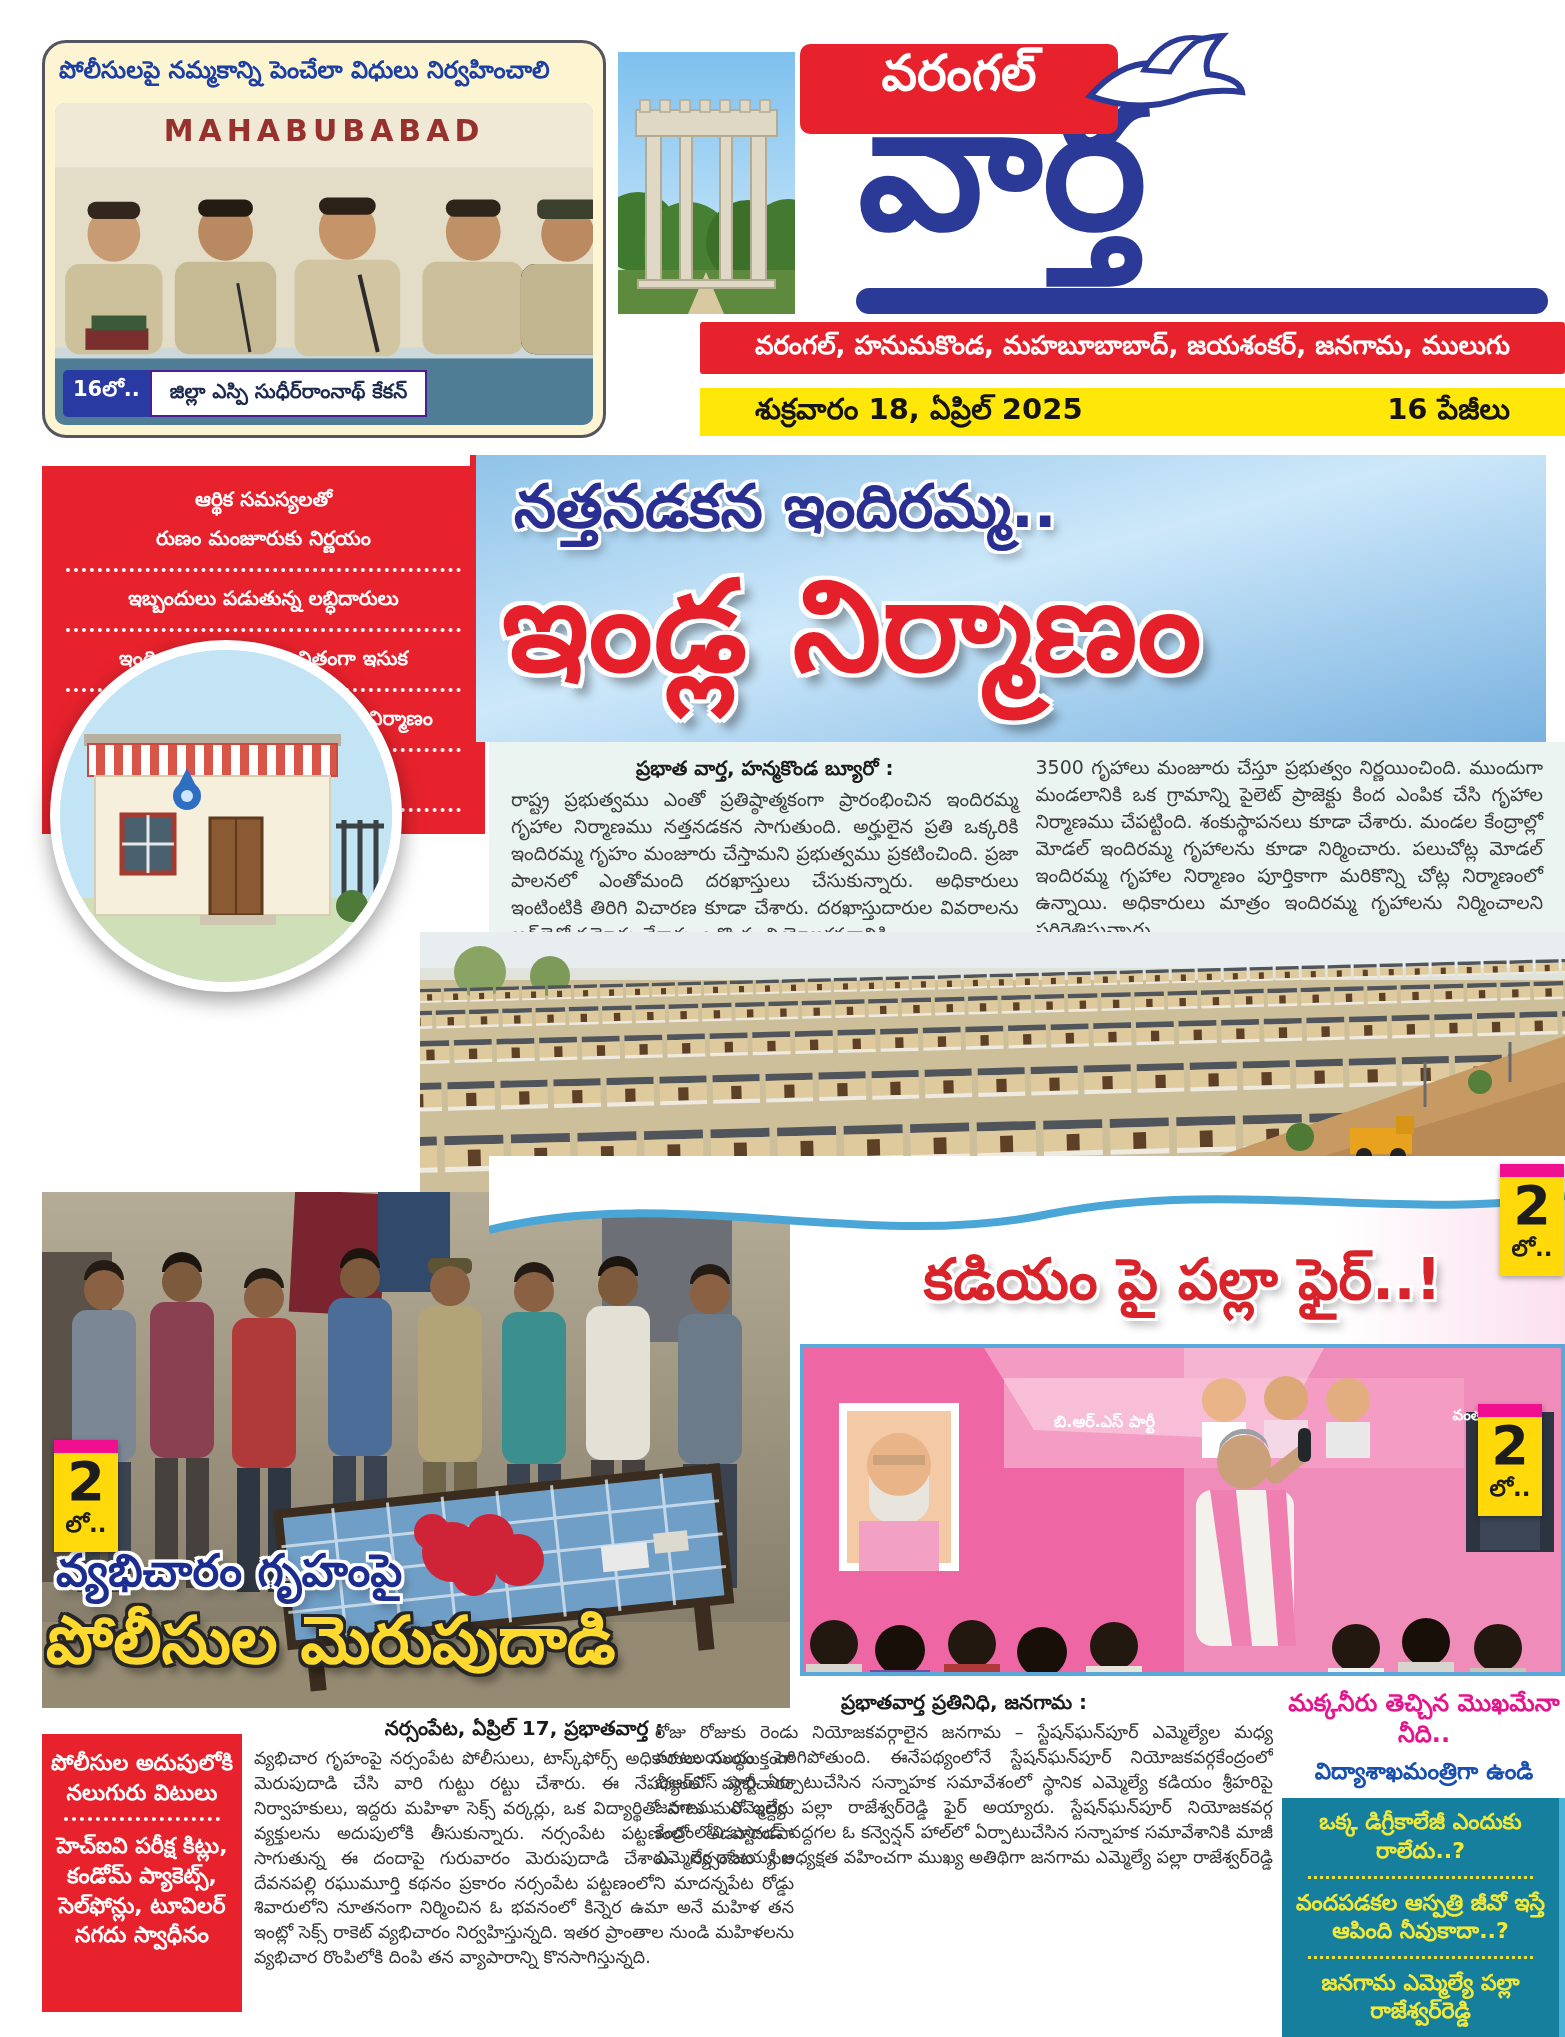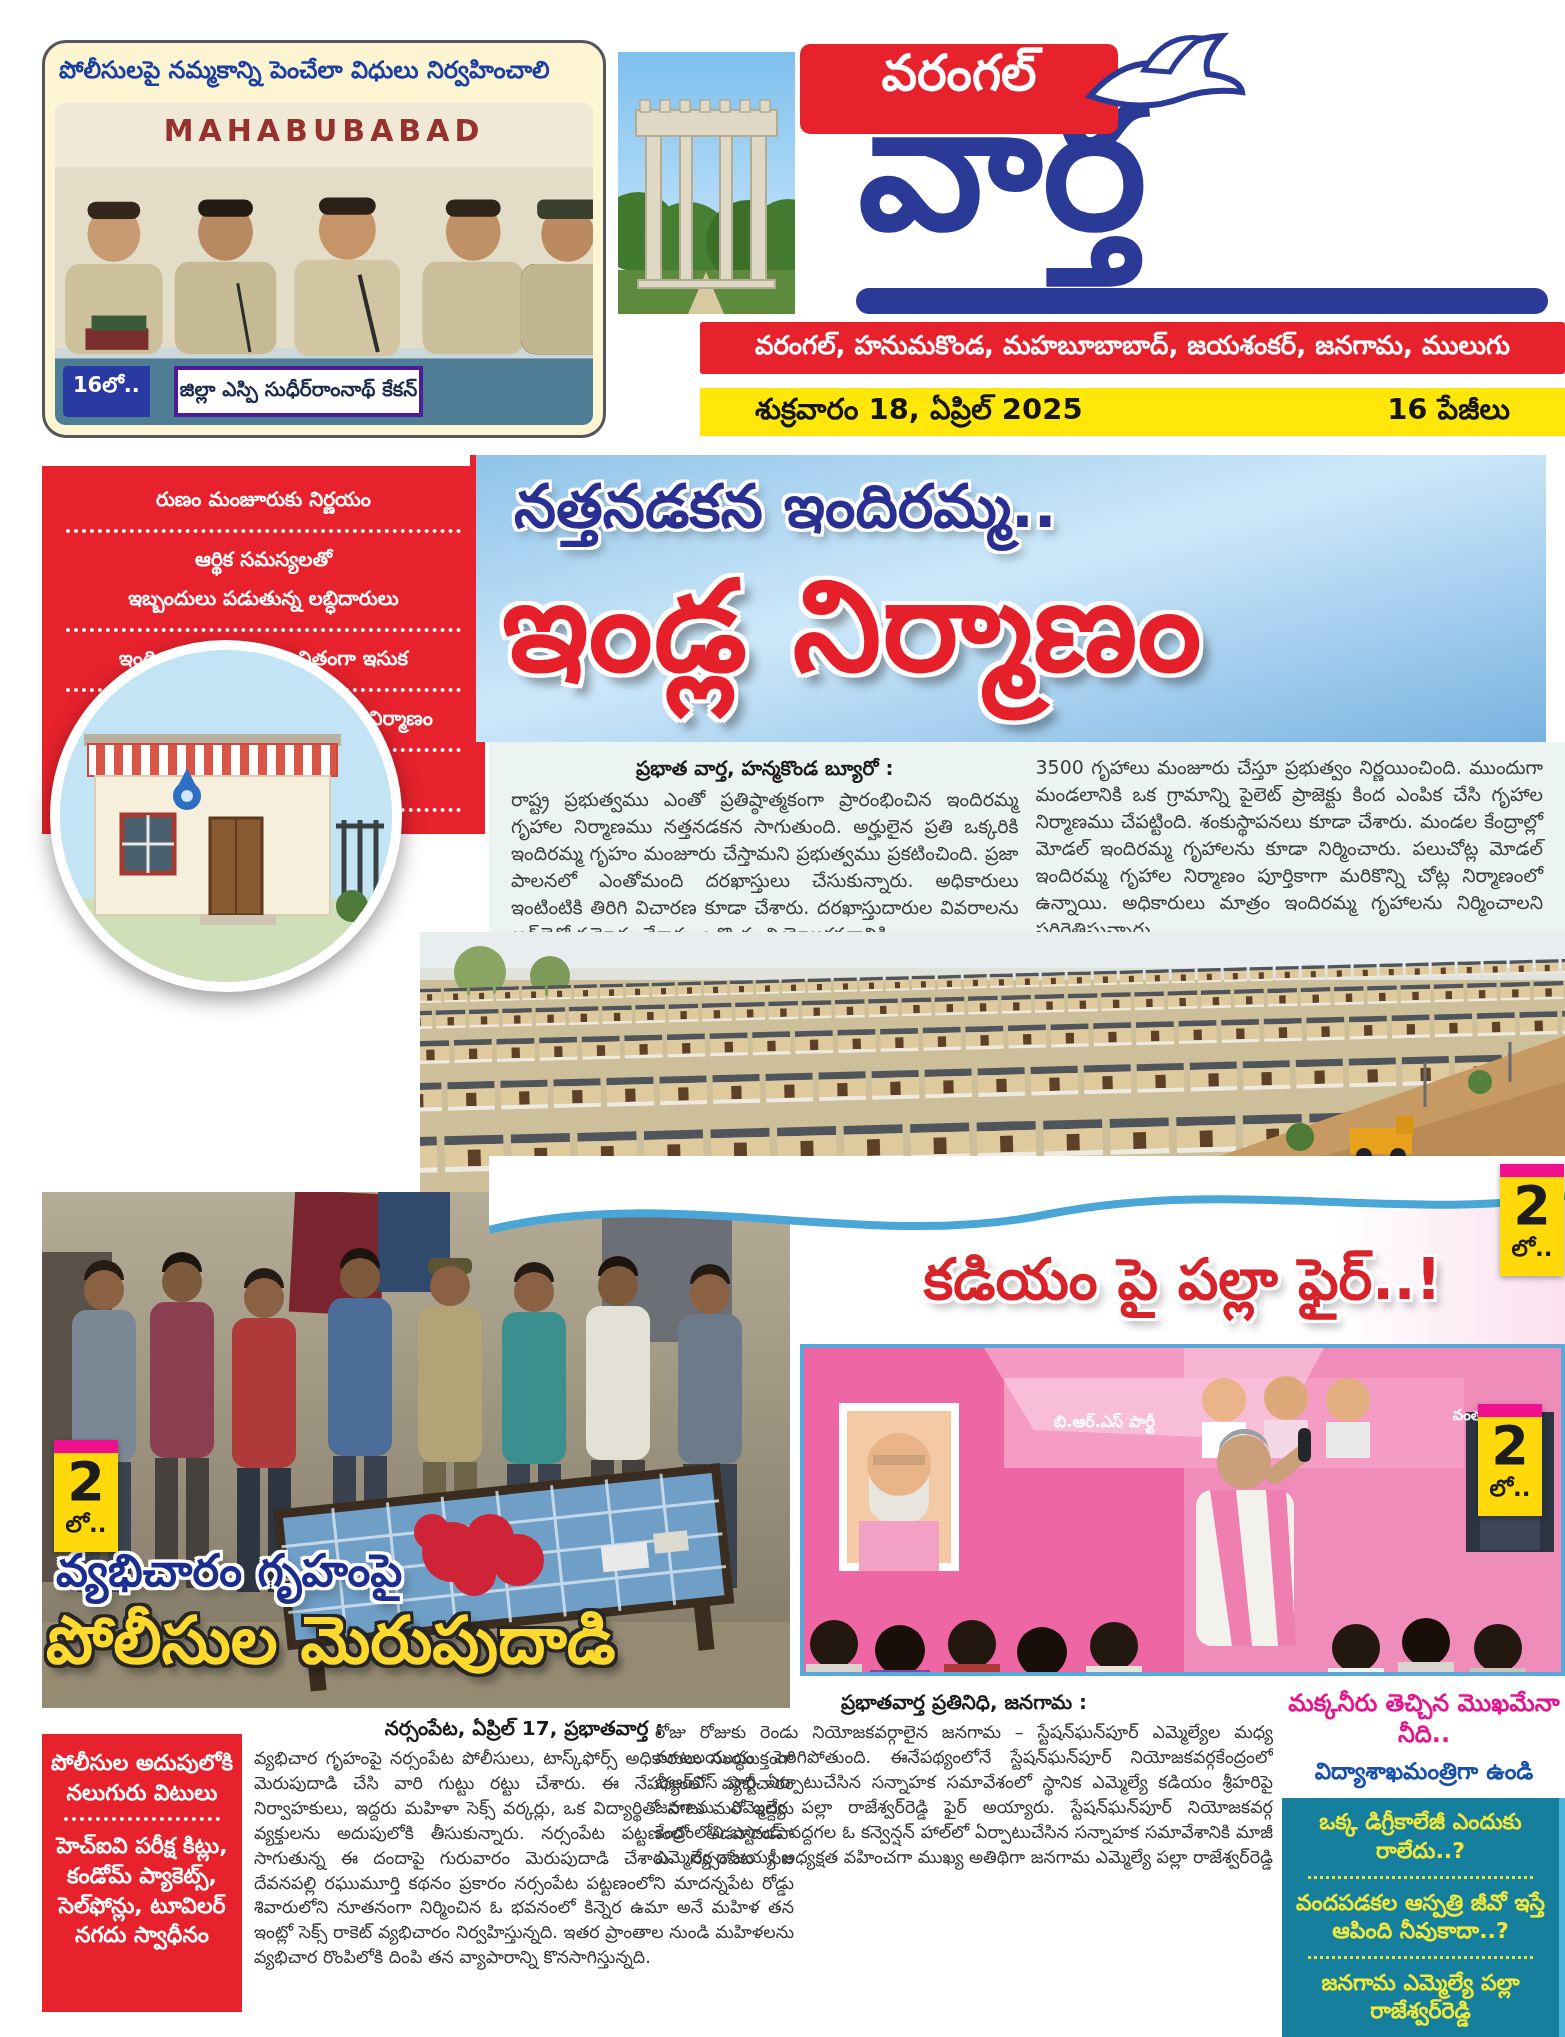--- a/index.html
+++ b/index.html
@@ -17,21 +17,21 @@
 
   
   .topbox{left:42px;top:40px;width:558px;height:392px;background:#fdf5d2;
           border:3px solid #54555e;border-radius:24px;overflow:hidden;}
   .topbox-headline{margin:13px 14px 6px;color:#1c3fa3;font-size:24px;font-weight:700;white-space:nowrap;}
   .topbox-photo{position:absolute;left:10px;right:10px;top:60px;bottom:10px;border-radius:10px;overflow:hidden;background:#e3dcc6;}
   .photo-label{position:absolute;top:10px;width:100%;text-align:center;color:#96312e;
                font-weight:700;font-size:30px;letter-spacing:5px;z-index:2;}
   .cap-row{position:absolute;left:8px;bottom:8px;display:flex;align-items:stretch;z-index:3;}
   .pageref{background:#2a3aa3;color:#fff;font-weight:700;font-size:21px;padding:7px 10px;border-radius:5px 0 0 5px;}
-  .cap-text{background:#fff;border:4px solid #4c1d95;color:#1d2a50;font-weight:700;font-size:20px;padding:7px 2px;margin-left:24px;}
+  .cap-text{background:#fff;border:2px solid #4c1d95;color:#1d2a50;font-weight:700;font-size:20px;padding:7px 18px;}
 
   
   .arch{left:618px;top:52px;width:177px;height:262px;}
   .logo-red{left:800px;top:44px;width:318px;height:90px;background:#e8222d;border-radius:10px;
             display:flex;align-items:flex-start;justify-content:center;color:#fff;font-size:50px;font-weight:800;z-index:2;}
   .dove{left:1082px;top:26px;width:165px;height:118px;z-index:3;}
   .logo-main{left:858px;top:76px;font-size:176px;line-height:1.05;font-weight:800;color:#2b3a96;white-space:nowrap;}
   .logo-bar{left:856px;top:288px;width:692px;height:26px;background:#2b3a96;border-radius:13px;}
   .districts{left:700px;top:322px;width:865px;height:52px;background:#e8222d;color:#fff;font-weight:700;
              font-size:26px;display:flex;align-items:center;justify-content:center;white-space:nowrap;border-radius:3px;}
@@ -197,22 +197,22 @@
     <div class="abs logo-bar"></div>
     <div class="abs districts">వరంగల్, హనుమకొండ, మహబూబాబాద్, జయశంకర్, జనగామ, ములుగు</div>
     <div class="abs datebar">
       <span>శుక్రవారం 18, ఏప్రిల్ 2025</span>
       <span>16 పేజీలు</span>
     </div>
   </section>
 
   <section>
     <div class="abs redpanel">
+      <div class="rl">ఆర్థిక సమస్యలతో</div>
       <div class="rl dot">రుణం మంజూరుకు నిర్ణయం</div>
-      <div class="rl">ఆర్థిక సమస్యలతో</div>
       <div class="rl dot">ఇబ్బందులు పడుతున్న లబ్ధిదారులు</div>
       <div class="rl dot">ఇందిరమ్మ గృహాలకు ఉచితంగా ఇసుక</div>
       <div class="rl dot">మండలాల్లో మోడల్ ఇందిరమ్మ ఇళ్ల నిర్మాణం</div>
       <div class="rl dot">మండలానికి ఒక గ్రామం ఎంపిక</div>
       <div class="rl">గృహాల నిర్మాణం</div>
 
     </div>
 
     <div class="abs sky">
       <div class="kicker ow">నత్తనడకన ఇందిరమ్మ..</div>

